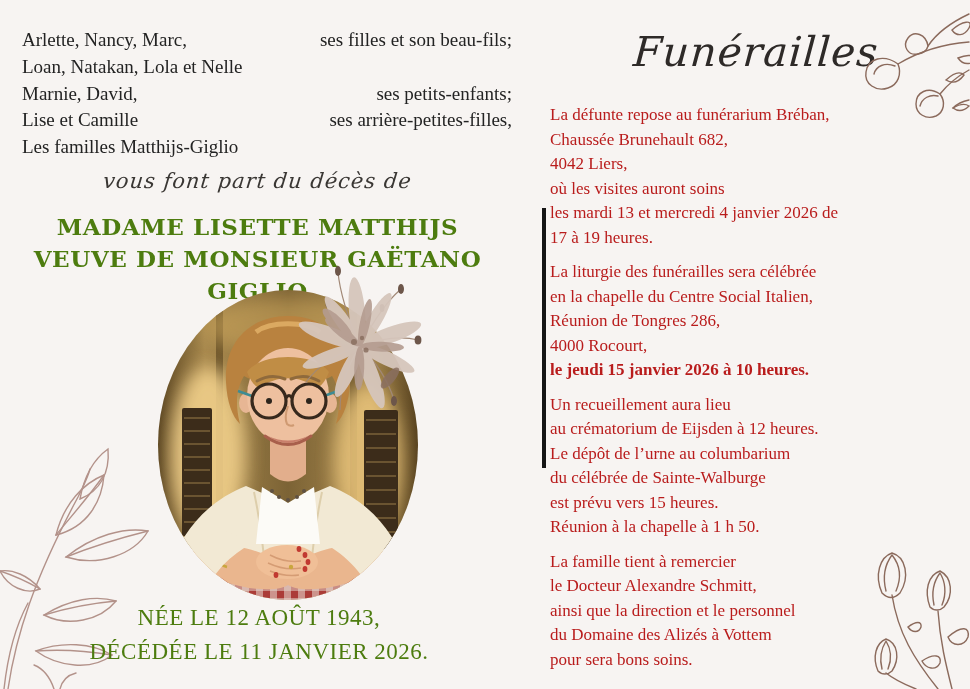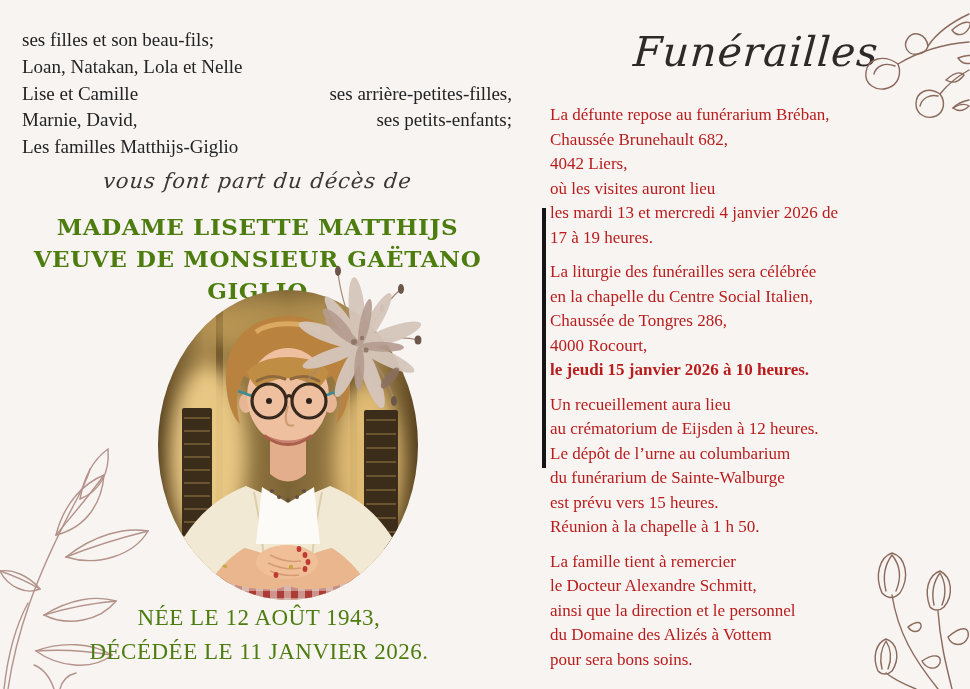--- a/index.html
+++ b/index.html
@@ -46,33 +46,34 @@
   .deco-br{position:absolute;right:0;bottom:0;width:118px;height:148px;}
   .deco-bl{position:absolute;left:0;bottom:0;width:168px;height:250px;}
 </style>
 </head>
 <body>
 
 <div class="card">
 
   <div class="family-list">
       <div class="family-row">
+        <span>Arlette, Nancy, Marc,</span>
         <span class="rel">ses filles et son beau-fils;</span>
       </div>
       <div class="family-row">
         <span>Loan, Natakan, Lola et Nelle</span>
         <span class="rel"></span>
       </div>
       <div class="family-row">
+        <span>Marnie, David,</span>
+        <span class="rel">ses petits-enfants;</span>
+      </div>
+      <div class="family-row">
         <span>Lise et Camille</span>
         <span class="rel">ses arrière-petites-filles,</span>
-      </div>
-      <div class="family-row">
-        <span>Marnie, David,</span>
-        <span class="rel">ses petits-enfants;</span>
       </div>
       <div class="family-row">
         <span>Les familles Matthijs-Giglio</span>
         <span class="rel"></span>
       </div>
     </div>
 
   <div class="announcement">vous font part du décès de</div>
 
   <div class="title-block">
@@ -248,23 +249,23 @@
 
   <div class="dates">
     <div>NÉE LE 12 AOÛT 1943,</div>
     <div>DÉCÉDÉE LE 11 JANVIER 2026.</div>
   </div>
 
   <div class="divider"></div>
 
   <div class="funerailles">Funérailles</div>
   <div class="funeral-details">
-      <p><span>La défunte repose au funérarium Bréban,</span><br><span>Chaussée Brunehault 682,</span><br><span>4042 Liers,</span><br><span>où les visites auront lieu</span><br><span>les mardi 13 et mercredi 4 janvier 2026 de</span><br><span>17 à 19 heures.</span></p>
-      <p><span>La liturgie des funérailles sera célébrée</span><br><span>en la chapelle du Centre Social Italien,</span><br><span>Chaussée de Tongres 286,</span><br><span>4000 Rocourt,</span><br><span style="font-weight: 700;">le jeudi 15 janvier 2026 à 10 heures.</span></p>
-      <p><span>Un recueillement aura lieu</span><br><span>au crématorium de Eijsden à 12 heures.</span><br><span>Le dépôt de l’urne au columbarium</span><br><span>du funérarium de Sainte-Walburge</span><br><span>est prévu vers 15 heures.</span><br><span>Réunion à la chapelle à 1 h 50.</span></p>
+      <p><span>La défunte repose au funérarium Bréban,</span><br><span>Chaussée Brunehault 682,</span><br><span>4042 Liers,</span><br><span>où les visites auront soins</span><br><span>les mardi 13 et mercredi 4 janvier 2026 de</span><br><span>17 à 19 heures.</span></p>
+      <p><span>La liturgie des funérailles sera célébrée</span><br><span>en la chapelle du Centre Social Italien,</span><br><span>Réunion de Tongres 286,</span><br><span>4000 Rocourt,</span><br><span style="font-weight: 700;">le jeudi 15 janvier 2026 à 10 heures.</span></p>
+      <p><span>Un recueillement aura lieu</span><br><span>au crématorium de Eijsden à 12 heures.</span><br><span>Le dépôt de l’urne au columbarium</span><br><span>du célébrée de Sainte-Walburge</span><br><span>est prévu vers 15 heures.</span><br><span>Réunion à la chapelle à 1 h 50.</span></p>
       <p><span>La famille tient à remercier</span><br><span>le Docteur Alexandre Schmitt,</span><br><span>ainsi que la direction et le personnel</span><br><span>du Domaine des Alizés à Vottem</span><br><span>pour sera bons soins.</span></p>
     </div>
 
   <div class="deco-tr">
     <svg width="130" height="128" viewBox="0 0 130 128">
       <g stroke="#8b6a5c" stroke-width="1.4" fill="none" stroke-linecap="round">
         <path d="M129,42 C104,44 78,52 58,64"></path>
         <path d="M58,64 c-14,-10 -30,-6 -32,8 c-2,12 10,20 22,16 c10,-3 14,-14 10,-24 z"></path>
         <path d="M55,66 c-10,-4 -19,0 -21,8"></path>
         <path d="M129,14 C112,22 96,34 88,46"></path>

